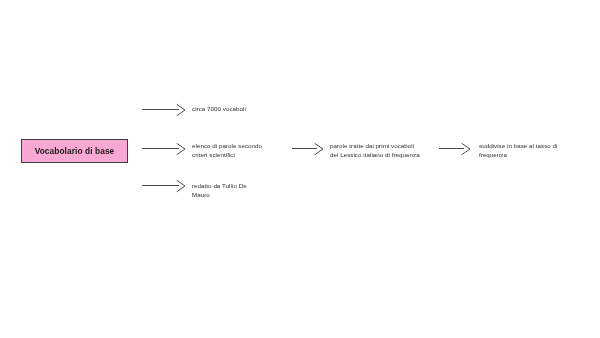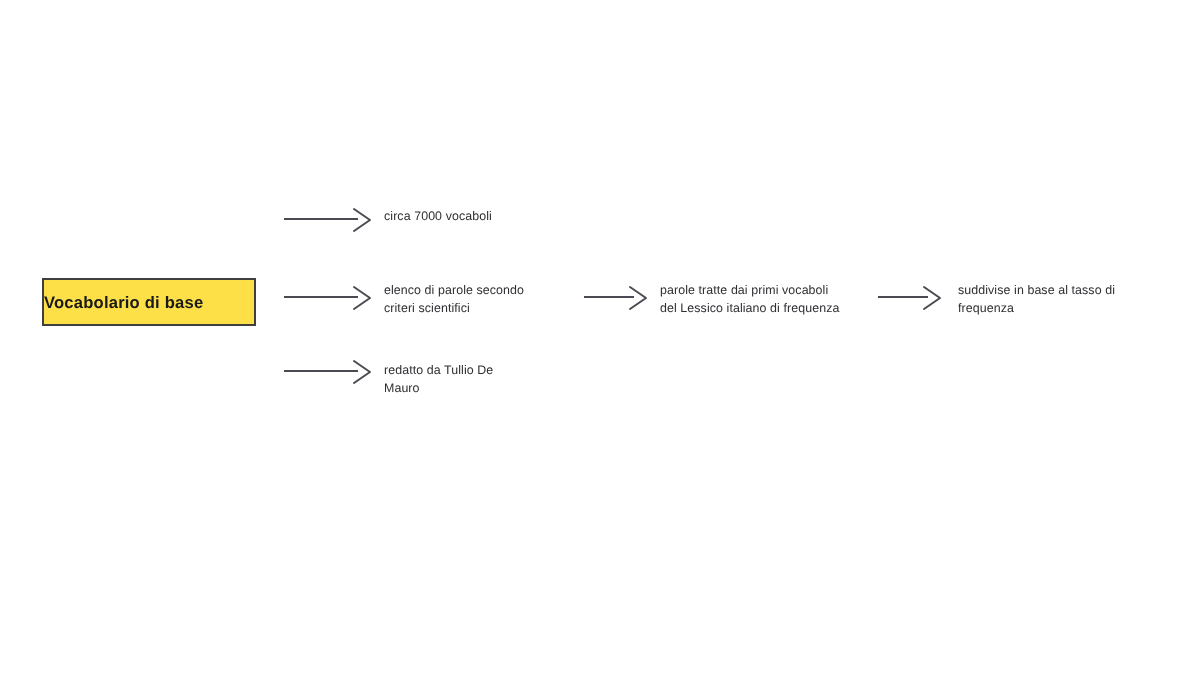--- a/index.html
+++ b/index.html
@@ -20,25 +20,25 @@
     height: 338px;
     background: #ffffff;
   }
   .node-box {
     position: absolute;
     left: 21px;
     top: 139px;
     width: 107px;
     height: 24px;
     border: 1px solid #3f3f3f;
-    background: #fde047;
+    background: #f9a8d4;
     box-sizing: border-box;
     display: flex;
     align-items: center;
-    justify-content: flex-start;
+    justify-content: center;
   }
   .node-box-label {
     font-size: 8.3px;
     font-weight: bold;
     color: #1a1a1a;
     letter-spacing: 0.1px;
     white-space: nowrap;
     line-height: 1;
   }
   .edge-label {

